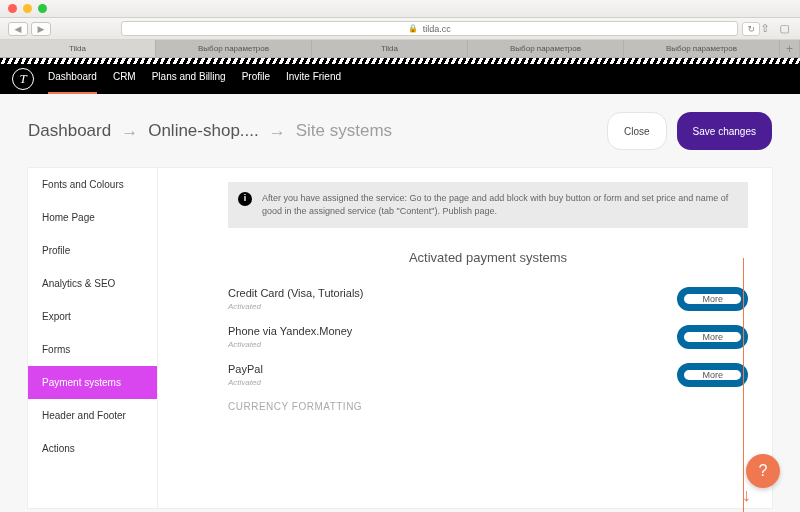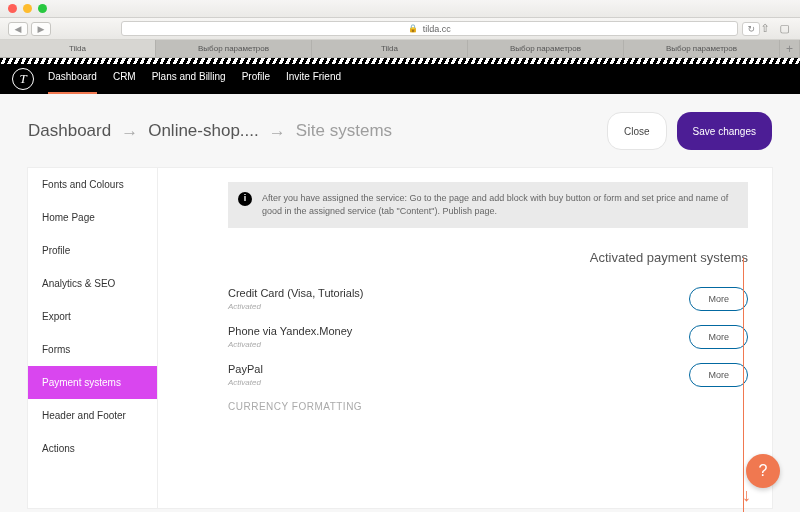--- a/index.html
+++ b/index.html
@@ -39,25 +39,25 @@
   .btn{height:38px;padding:0 16px;border-radius:14px;font-size:10px;display:flex;align-items:center;cursor:pointer;}
   .btn.close{background:#fff;color:#444;border:1px solid #e4e4e4;}
   .btn.save{background:#4c1d95;color:#fff;}
   .panel{margin:6px 28px 0;background:#fff;display:flex;height:340px;box-shadow:0 0 0 1px #eee;}
   .side{width:130px;border-right:1px solid #eee;}
   .side .item{padding:11px 14px;font-size:10px;color:#333;cursor:pointer;}
   .side .item.sel{background:#d946ef;color:#fff;}
   .main{flex:1;padding:14px 24px 0 70px;overflow:hidden;position:relative;}
   .notice{background:#eaeaea;color:#666;font-size:9px;padding:10px 14px 10px 34px;position:relative;line-height:1.45;margin-bottom:22px;}
   .notice .i{position:absolute;left:10px;top:10px;width:14px;height:14px;border-radius:50%;background:#000;color:#fff;display:flex;align-items:center;justify-content:center;font-size:9px;font-weight:bold;}
-  .section-title{text-align:right;color:#555;font-size:13px;margin-bottom:22px;}
+  .section-title{text-align:center;color:#555;font-size:13px;margin-bottom:22px;}
   .payrow{display:flex;align-items:center;margin-bottom:14px;}
   .payrow .name{font-size:11px;color:#333;}
   .payrow .status{font-size:8px;color:#aaa;margin-top:3px;font-style:italic;}
-  .morebtn{margin-left:auto;height:24px;padding:0 18px;border:1px solid #0369a1;border-radius:14px;font-size:9px;color:#555;background:#fff;display:flex;align-items:center;cursor:pointer;}
+  .morebtn{margin-left:auto;height:24px;padding:0 18px;border:7px solid #0369a1;border-radius:14px;font-size:9px;color:#555;background:#fff;display:flex;align-items:center;cursor:pointer;}
   .subhdr{font-size:10px;letter-spacing:0.5px;color:#aaa;}
   
   .fab{position:absolute;right:20px;bottom:24px;width:34px;height:34px;border-radius:50%;background:#f07850;color:#fff;display:flex;align-items:center;justify-content:center;font-size:16px;cursor:pointer;box-shadow:0 2px 5px rgba(0,0,0,.2);}
   
   .vline{position:absolute;right:56px;top:164px;width:1px;height:280px;background:#f07850;}
   .downarrow{position:absolute;right:49px;bottom:6px;color:#f07850;font-size:18px;}
 </style>
 </head>
 <body>
 

